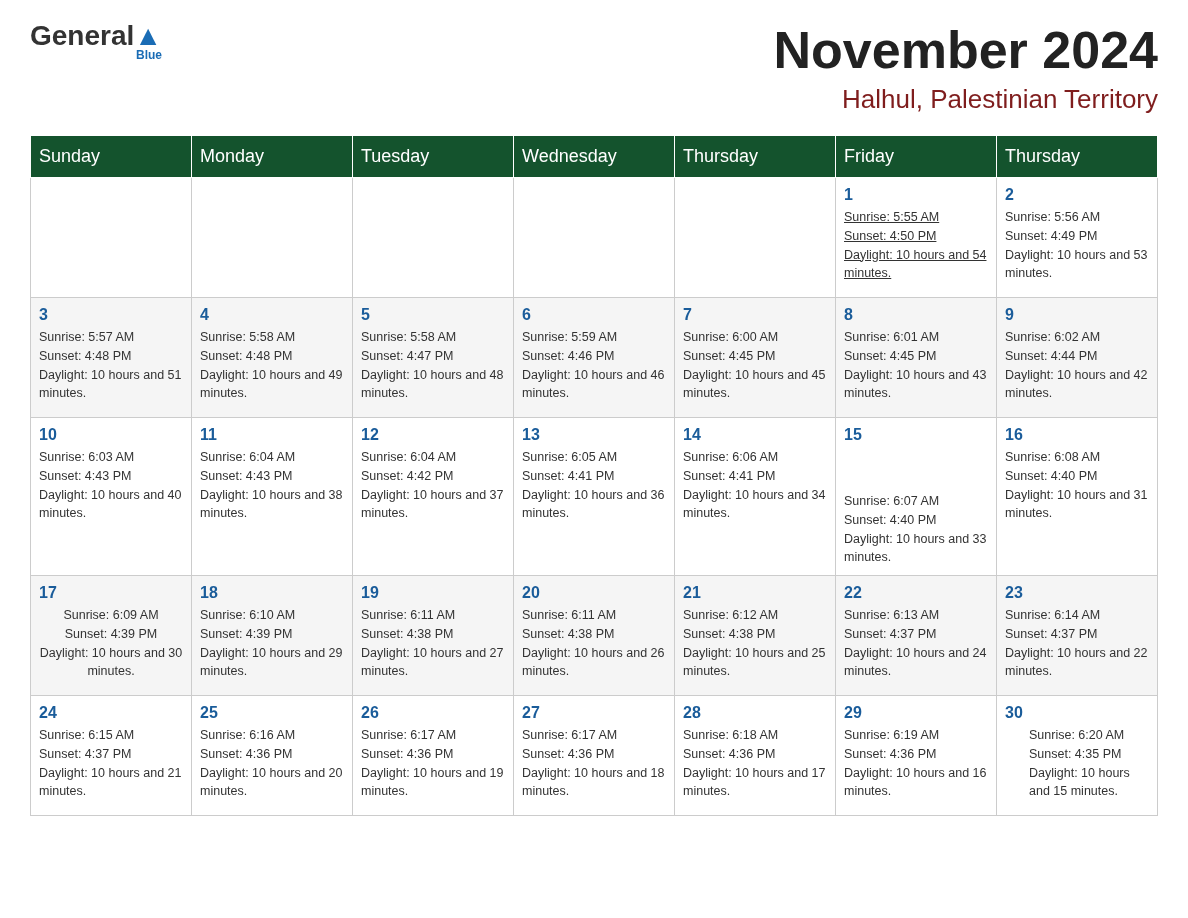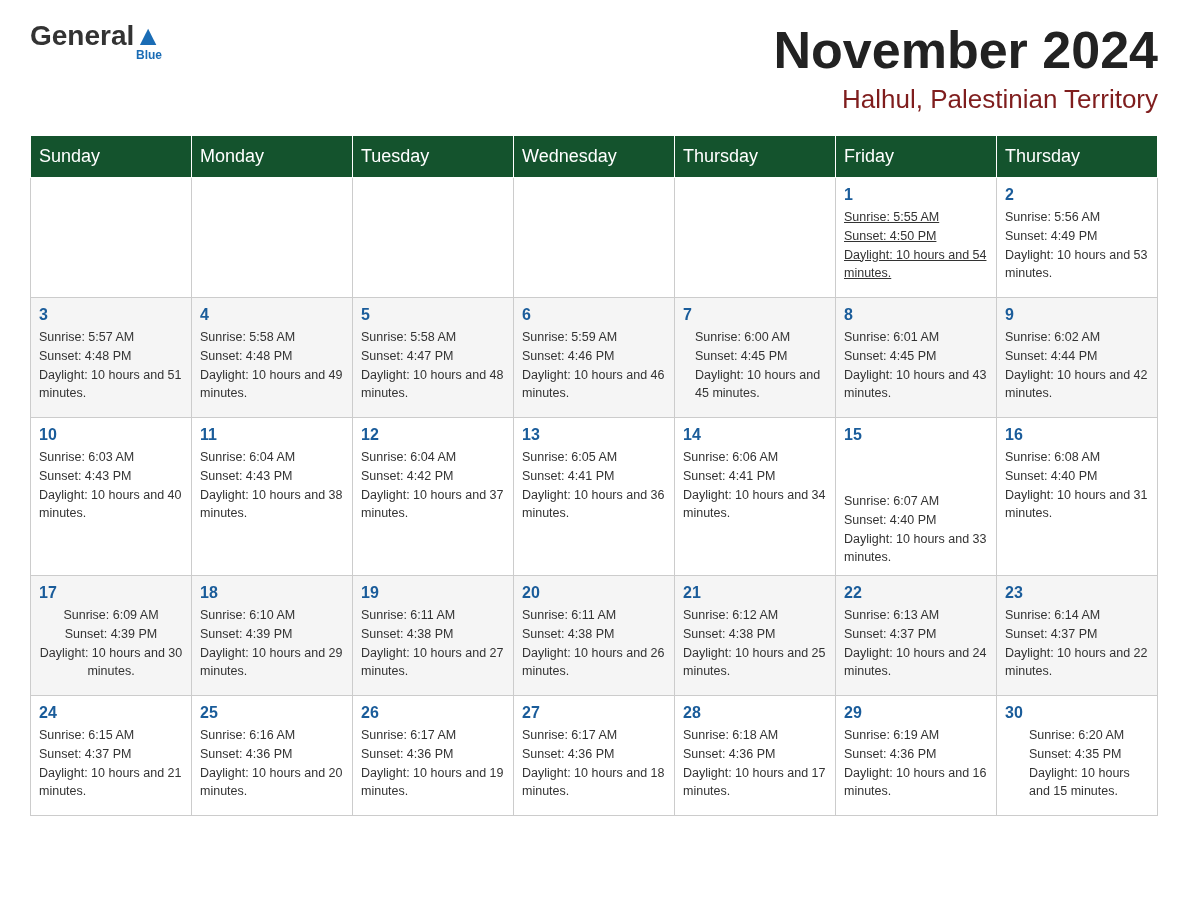--- a/index.html
+++ b/index.html
@@ -165,21 +165,21 @@
 Daylight: 10 hours and 48 minutes.</div>
         </td>
         <td>
           <span class="day-number">6</span>
           <div class="day-info" style="white-space: pre-line;">Sunrise: 5:59 AM
 Sunset: 4:46 PM
 Daylight: 10 hours and 46 minutes.</div>
         </td>
         <td>
           <span class="day-number">7</span>
-          <div class="day-info" style="white-space: pre-line; margin-left: 12px;">Sunrise: 6:00 AM
+          <div class="day-info" style="white-space: pre-line;">Sunrise: 6:00 AM
 Sunset: 4:45 PM
 Daylight: 10 hours and 45 minutes.</div>
         </td>
         <td>
           <span class="day-number">8</span>
           <div class="day-info" style="white-space: pre-line;">Sunrise: 6:01 AM
 Sunset: 4:45 PM
 Daylight: 10 hours and 43 minutes.</div>
         </td>
         <td>

